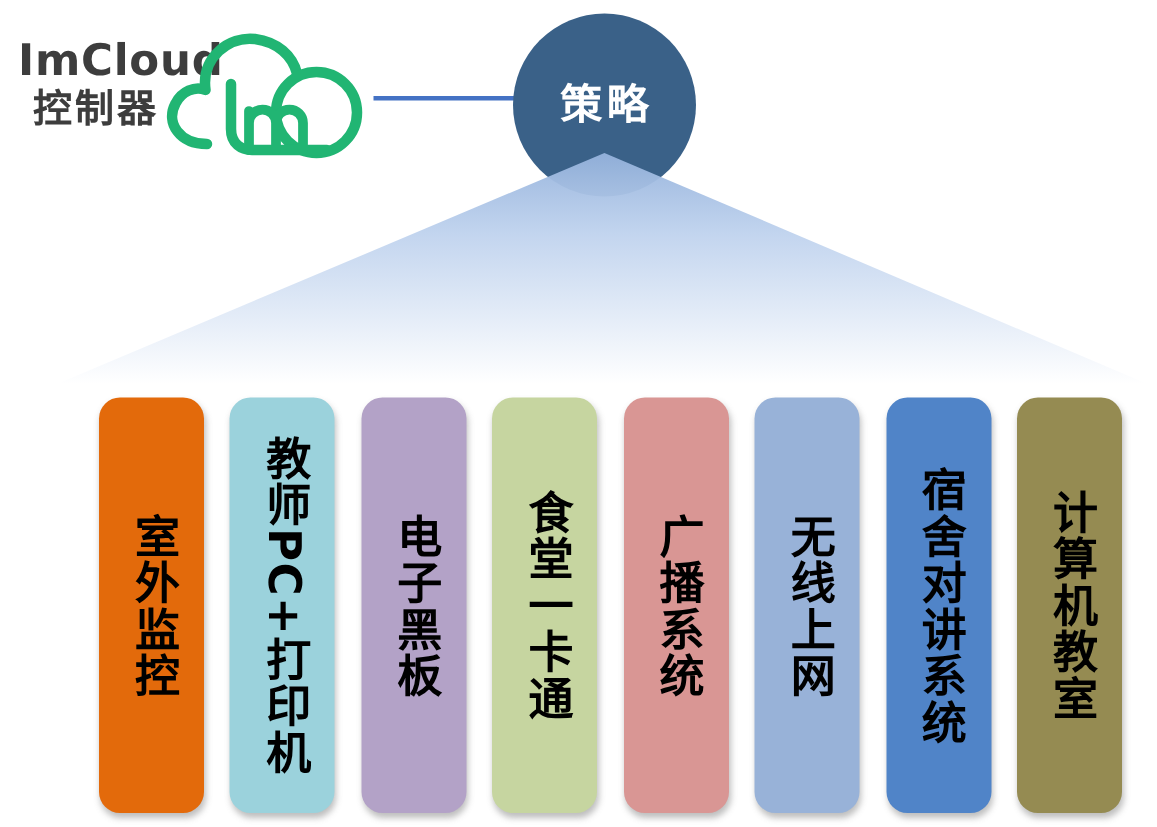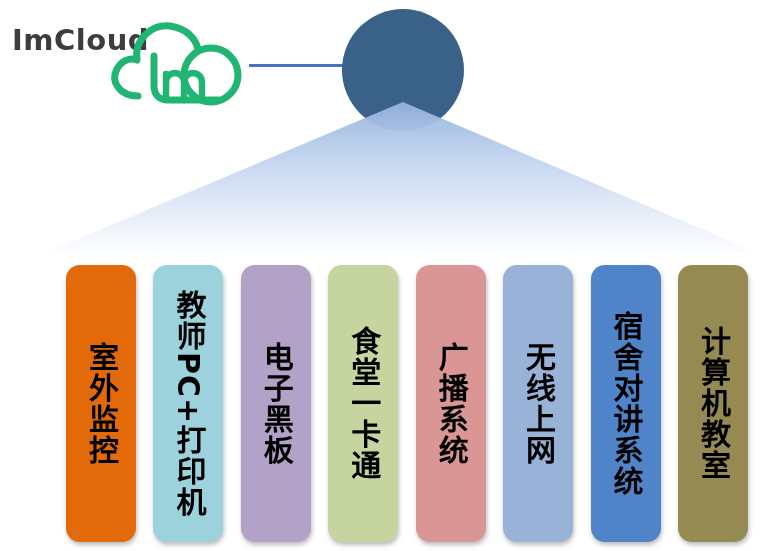--- a/index.html
+++ b/index.html
@@ -120,32 +120,34 @@
     white-space: nowrap;
   }
 </style>
 </head>
 <body style="--cloud-color: #21b573;">
 
 <div class="canvas">
 
   <div class="controller-text" style="color: rgb(61, 61, 61);">
     <div class="controller-title">ImCloud</div>
+    <div class="controller-subtitle">控制器</div>
   </div>
 
   <svg class="cloud-svg" width="150" height="98" viewBox="0 0 150 98" aria-hidden="true">
     <path d="M34 80 C 16 80 6 66 13 53 C 17 45 26 41 33 44 C 30 22 49 8 66 10 C 81 12 91 21 94 33" stroke-width="7"></path>
     <circle cx="107" cy="59" r="27" stroke-width="7"></circle>
     <path d="M50 40 V 70 C 50 80 57 84 64 84 H 114" stroke-width="7"></path>
     <path d="M62 84 V 58 M62 66 A 9 9 0 0 1 80 66 V 84 M80 66 A 9 9 0 0 1 98 66 V 84" stroke-width="6.5"></path>
   </svg>
 
   <div class="connector" style="background: rgb(68, 114, 196);"></div>
 
   <div class="gateway" style="background: rgb(58, 97, 136); color: rgb(255, 255, 255);">
+    <div>策略</div>
   </div>
 
   <div class="funnel" style="background: linear-gradient(rgba(148, 178, 220, 0.95) 0%, rgba(192, 211, 238, 0.96) 35%, rgb(255, 255, 255) 100%);"></div>
 
   <div class="endpoints">
 
       <div class="bar" style="background: rgb(227, 106, 11);">
         <span class="bar-label">室外监控</span>
       </div>
 

